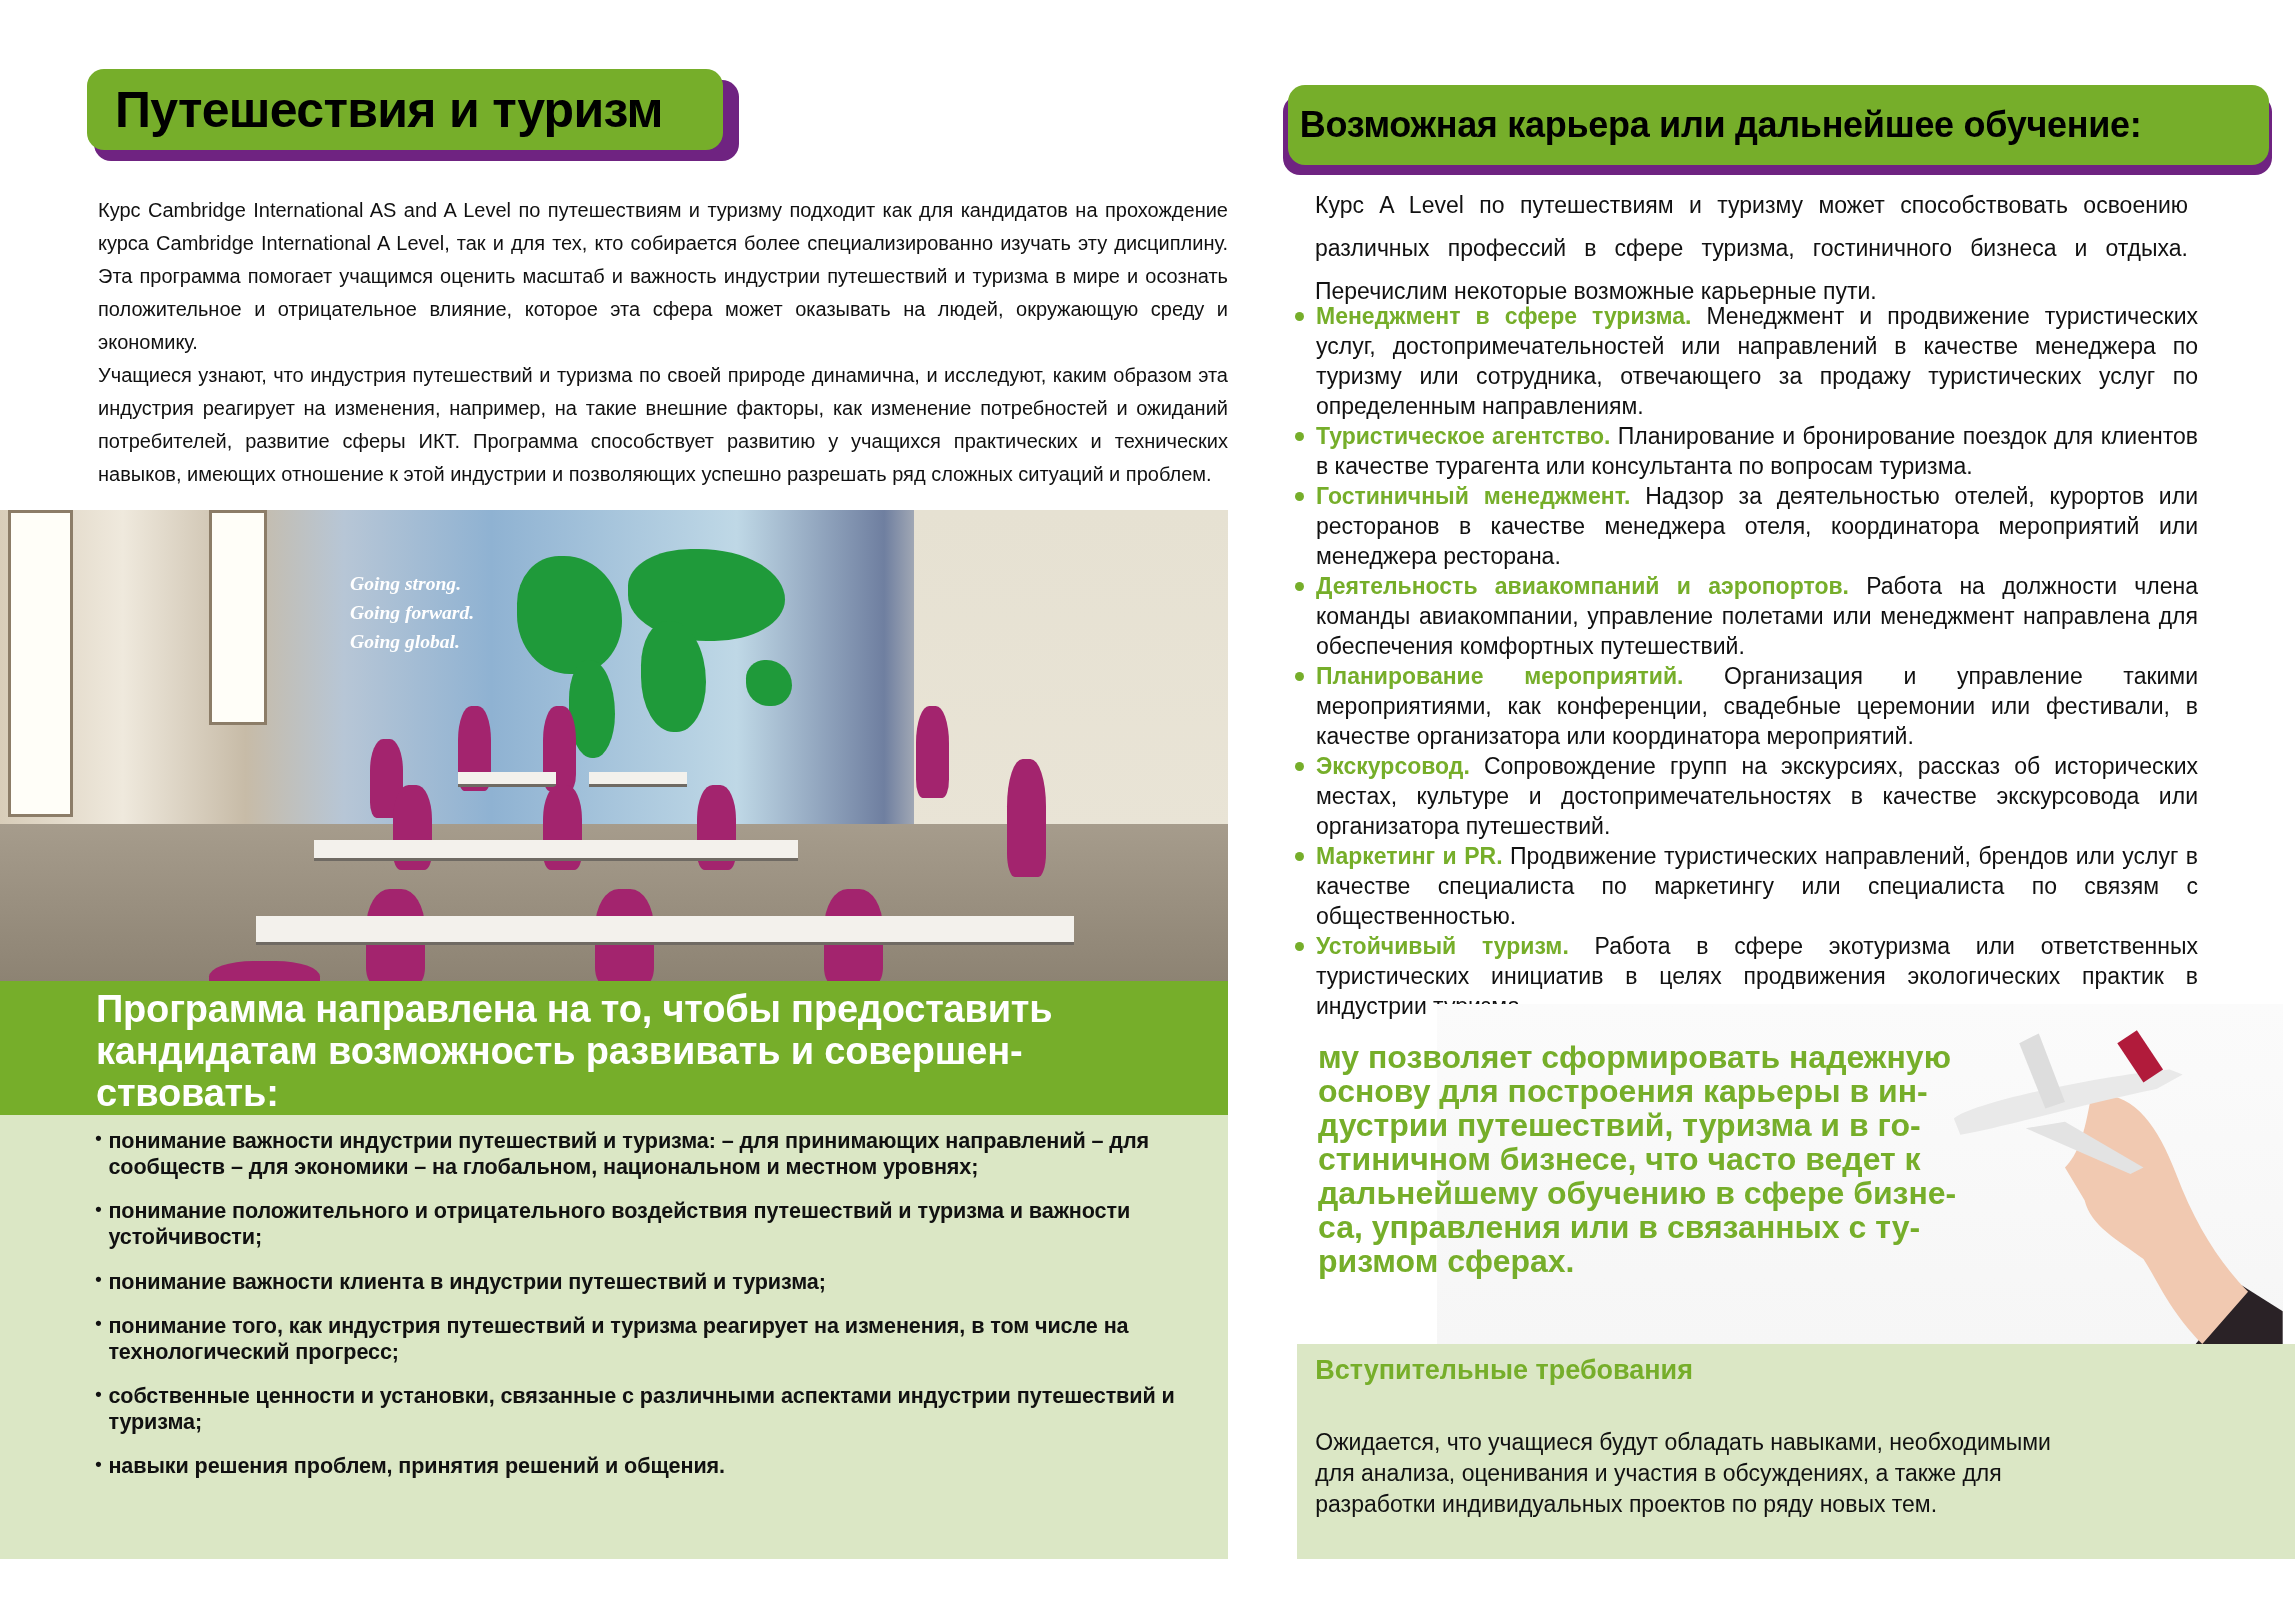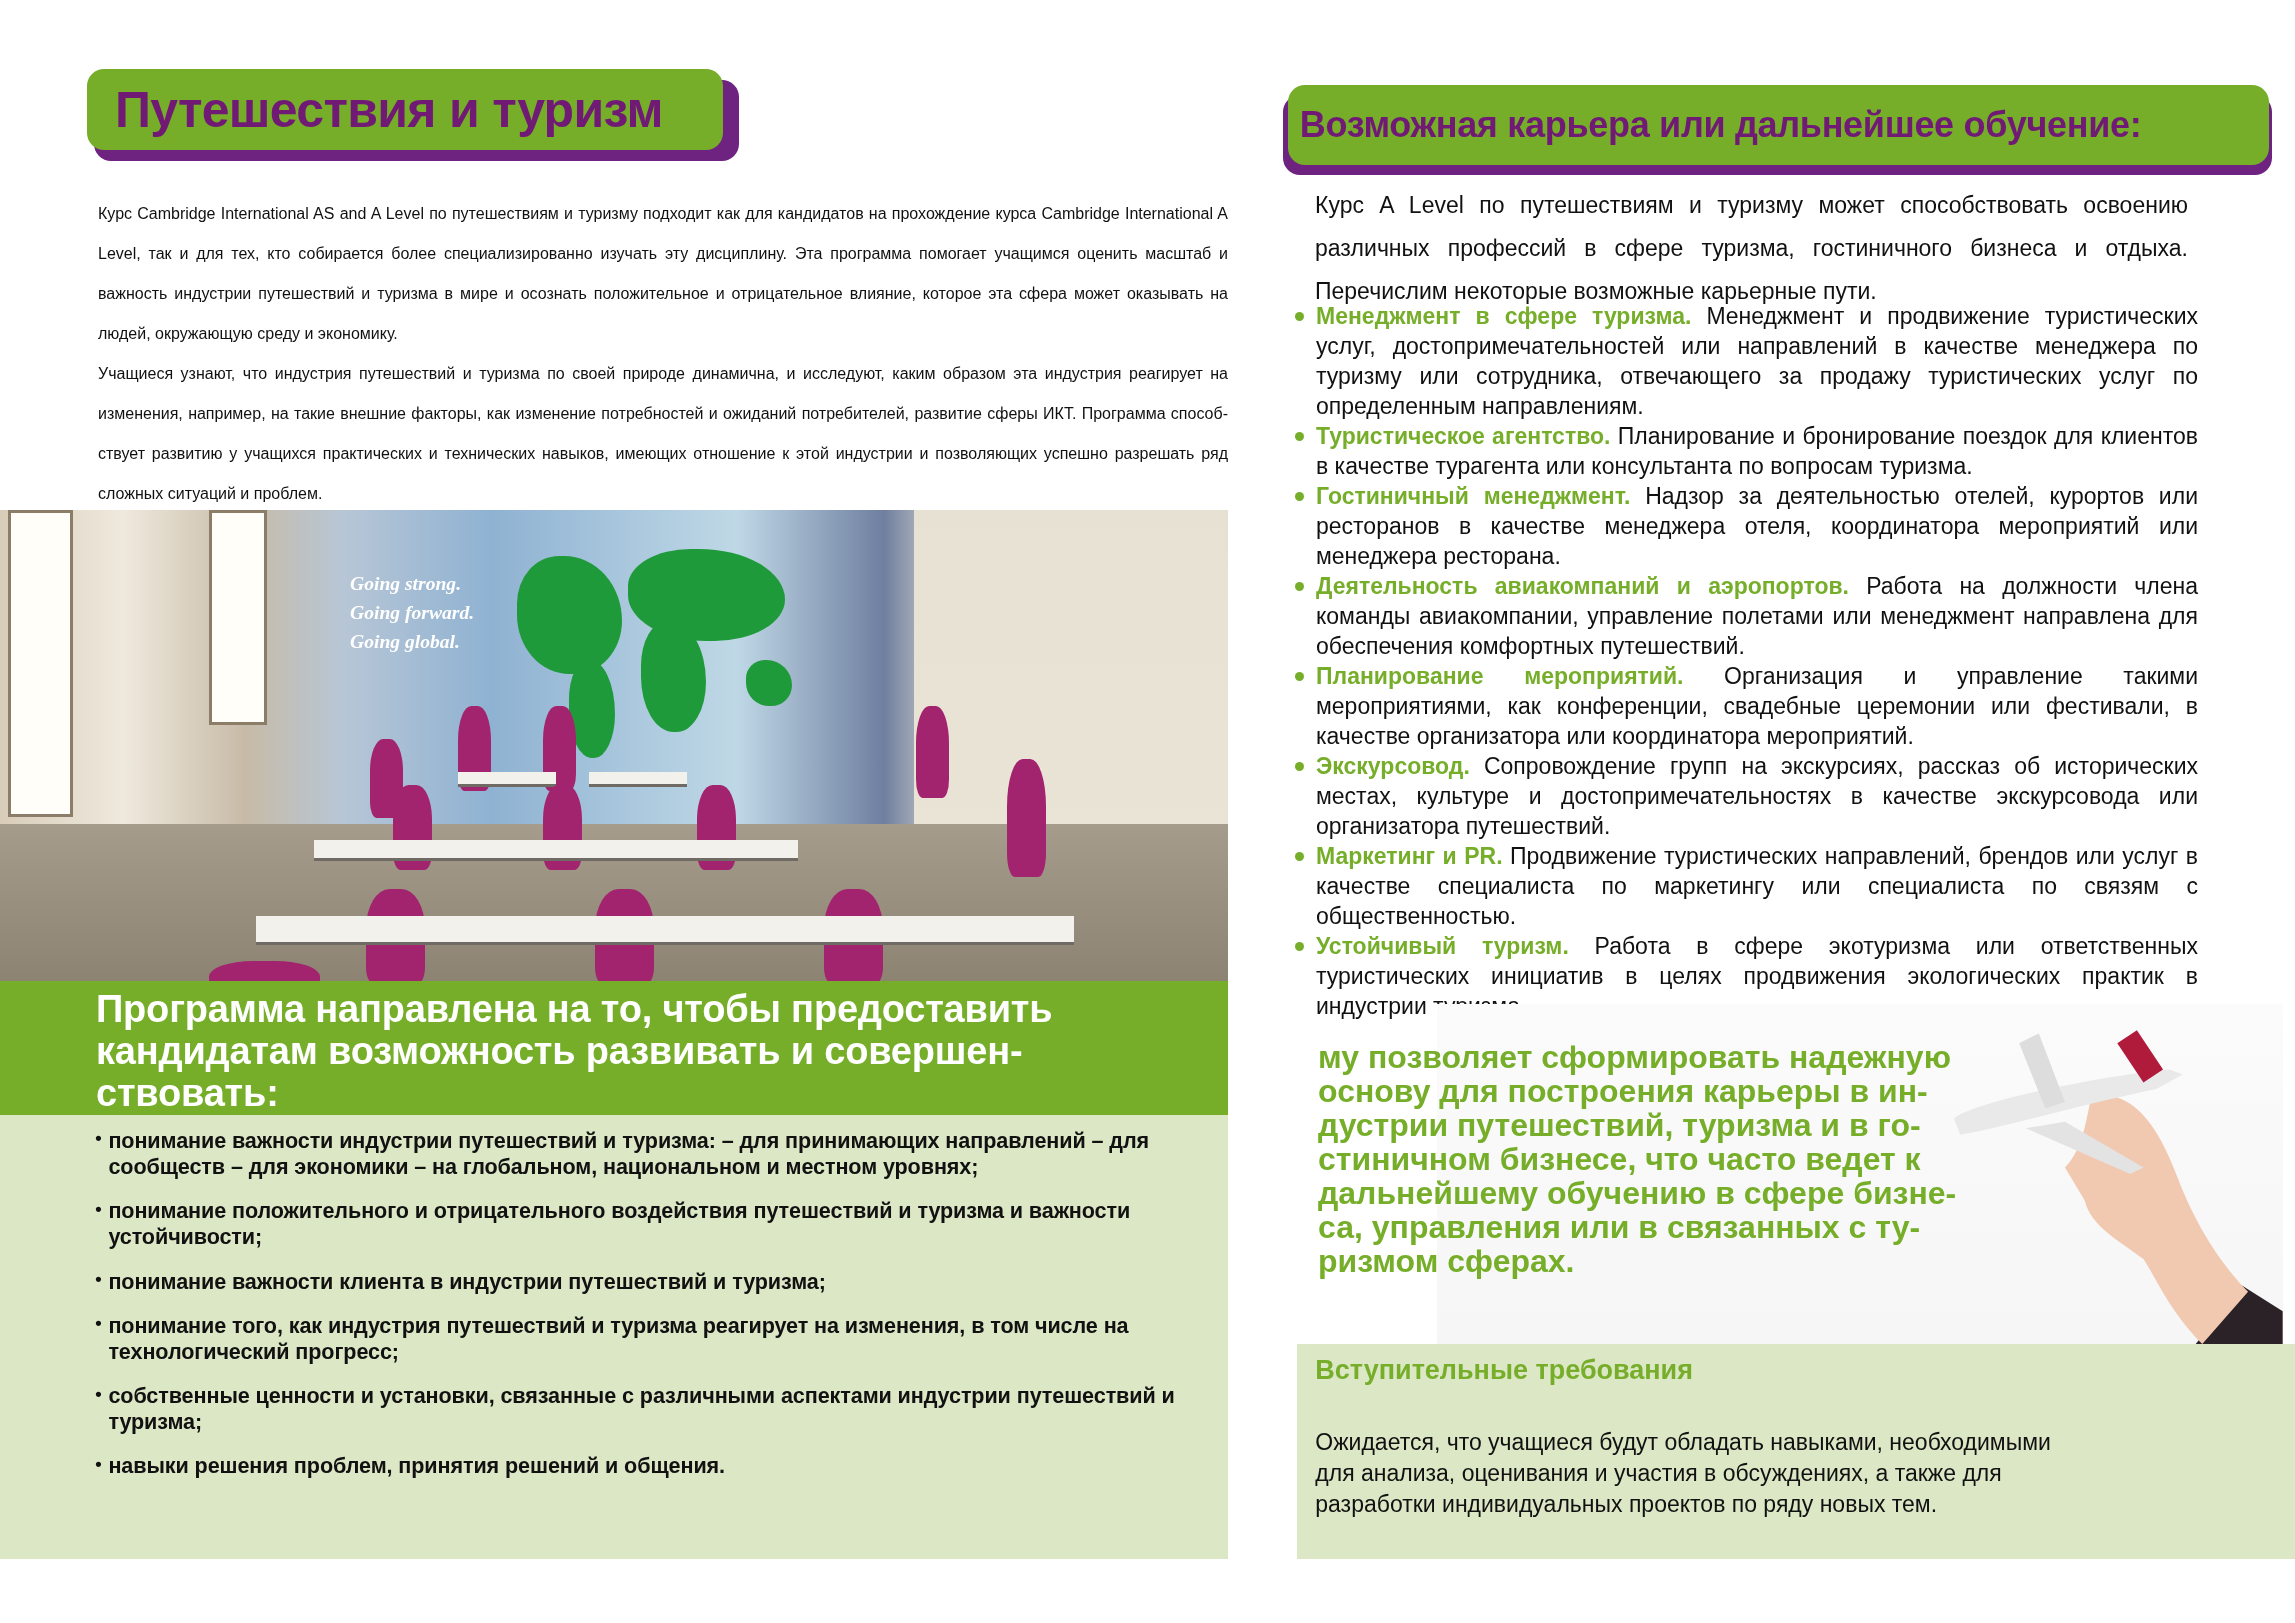--- a/index.html
+++ b/index.html
@@ -11,37 +11,37 @@
   }
   .abs { position: absolute; }
 
   
   .pill-wrap { position: absolute; }
   .pill-shadow {
     position: absolute; background: #6f2381; border-radius: 17px;
   }
   .pill {
     position: absolute; background: #76ae2a; border-radius: 17px;
-    color: #701a75; font-weight: bold; display: flex; align-items: center;
+    color: #000000; font-weight: bold; display: flex; align-items: center;
     white-space: nowrap; box-sizing: border-box;
   }
   #h-left-wrap { left: 87px; top: 69px; width: 654px; height: 92px; }
   #h-left-wrap .pill-shadow { left: 6.5px; top: 10.5px; width: 645px; height: 81px; }
   #h-left-wrap .pill { left: 0; top: 0; width: 636px; height: 81px; padding-left: 28px;
     font-size: 50px; letter-spacing: -0.7px; }
 
   #h-right-wrap { left: 1272px; top: 85px; width: 1007px; height: 92px; }
   #h-right-wrap .pill-shadow { left: 10.5px; top: 9.8px; width: 989px; height: 80px; }
   #h-right-wrap .pill { left: 16px; top: 0; width: 981px; height: 80px; padding-left: 11.8px;
     font-size: 36px; letter-spacing: -0.3px; }
 
   
   #intro {
     left: 98px; top: 194px; width: 1130px;
-    font-size: 16px; line-height: 40px; text-align: justify;
+    font-size: 20px; line-height: 33px; text-align: justify;
     hyphens: manual;
   }
   #intro p { margin: 0; }
 
   
   #classroom {
     left: 0; top: 510px; width: 1228px; height: 471px; overflow: hidden;
     background: linear-gradient(90deg, #d8cdb9 0%, #efe9dd 10%, #c7bba7 20%, #b7c6d6 28%, #8fb2d2 40%, #bfd8e6 60%, #6f7fa0 72%, #e8e2d2 78%, #e7e2d3 100%);
   }
   .window { position: absolute; background: #fffef8; border: 3.9px solid #8c7d68; }

